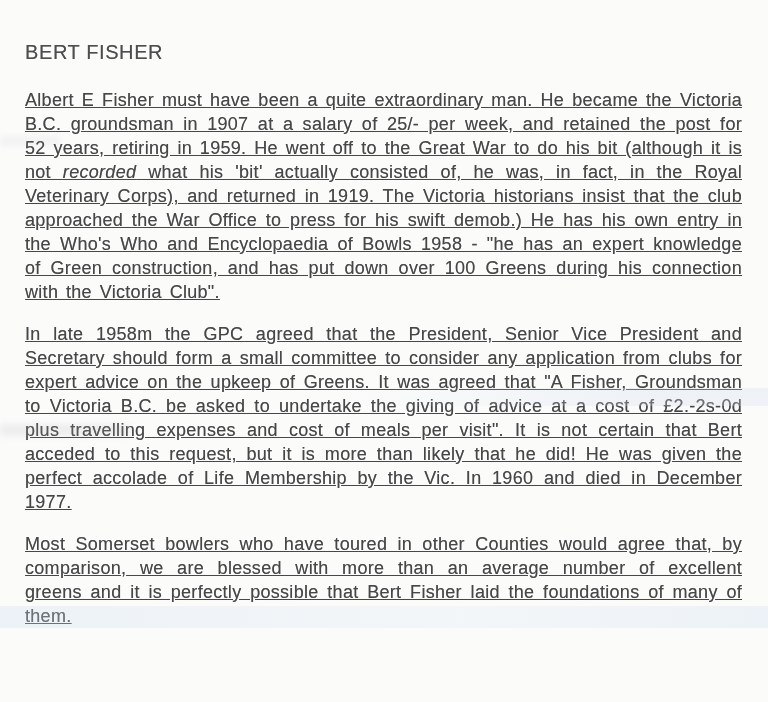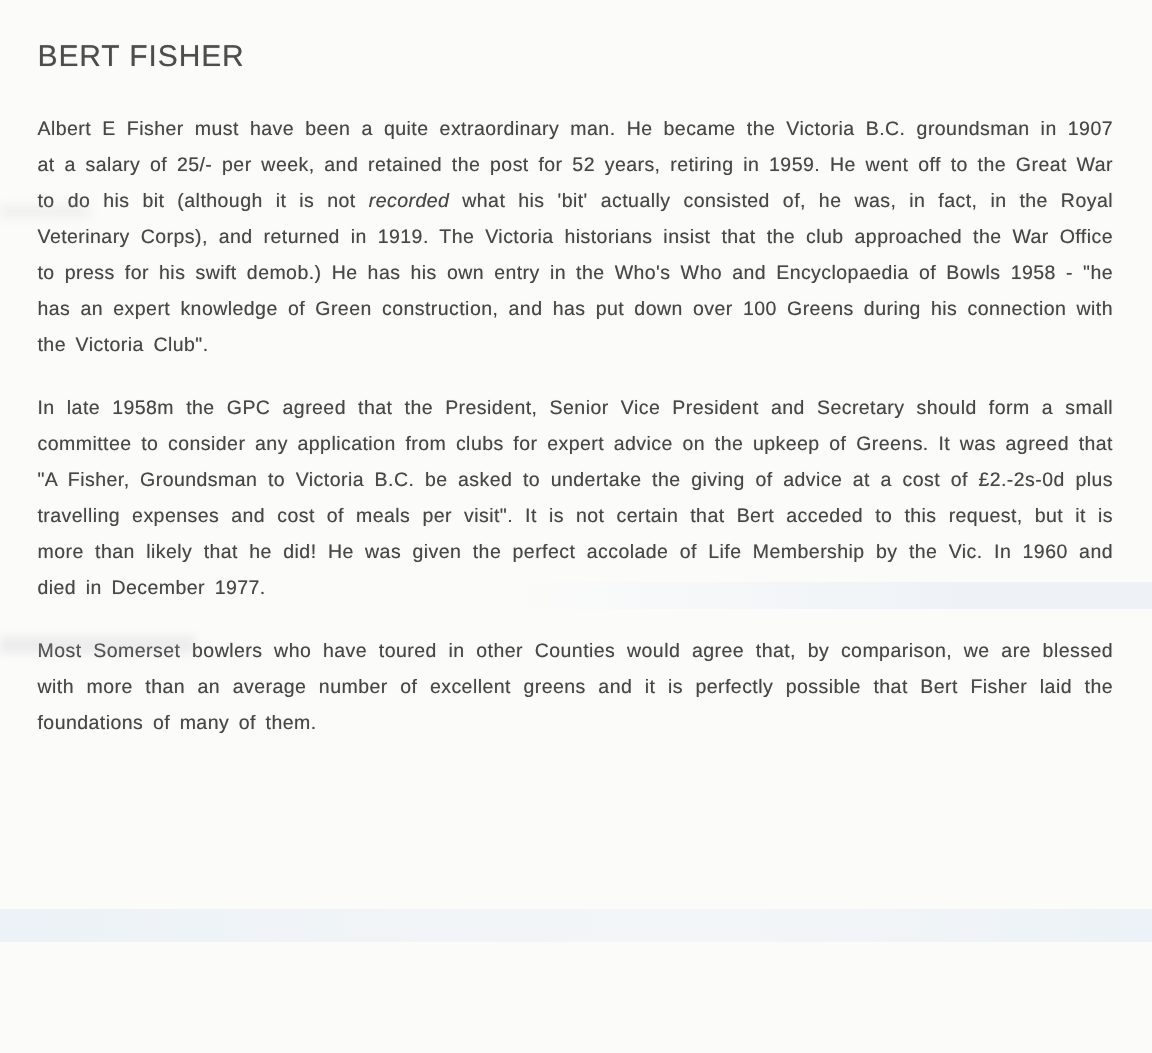--- a/index.html
+++ b/index.html
@@ -38,37 +38,38 @@
     top: 424px; left: 0; width: 130px; height: 12px;
     background: rgba(175,178,184,0.18);
     filter: blur(3px);
   }
   .artifact.smudge-2 {
     top: 136px; left: 0; width: 60px; height: 10px;
     background: rgba(180,183,188,0.12);
     filter: blur(3px);
   }
   h1.doc-title {
-    margin: 4px 0 26px 0;
+    margin: 18px 0 26px 0;
     font-size: 20px;
     font-weight: 400;
     line-height: 20px;
     letter-spacing: 0.6px;
     color: #4d4d4d;
     text-shadow: 0 0 0.5px rgba(77,77,77,0.55);
   }
   p.para {
     margin: 0 0 18px 0;
-    font-size: 13px;
+    font-size: 18px;
     line-height: 24px;
     text-align: justify;
     letter-spacing: 0.3px;
     word-spacing: 2.5px;
     color: #474747;
     text-shadow: 0 0 0.5px rgba(71,71,71,0.55);
+    text-decoration: underline;
   }
   p.para.para-last {
     margin-top: 14px;
     margin-bottom: 0;
   }
   p.para em {
     font-style: italic;
     font-weight: inherit;
   }
 </style>

